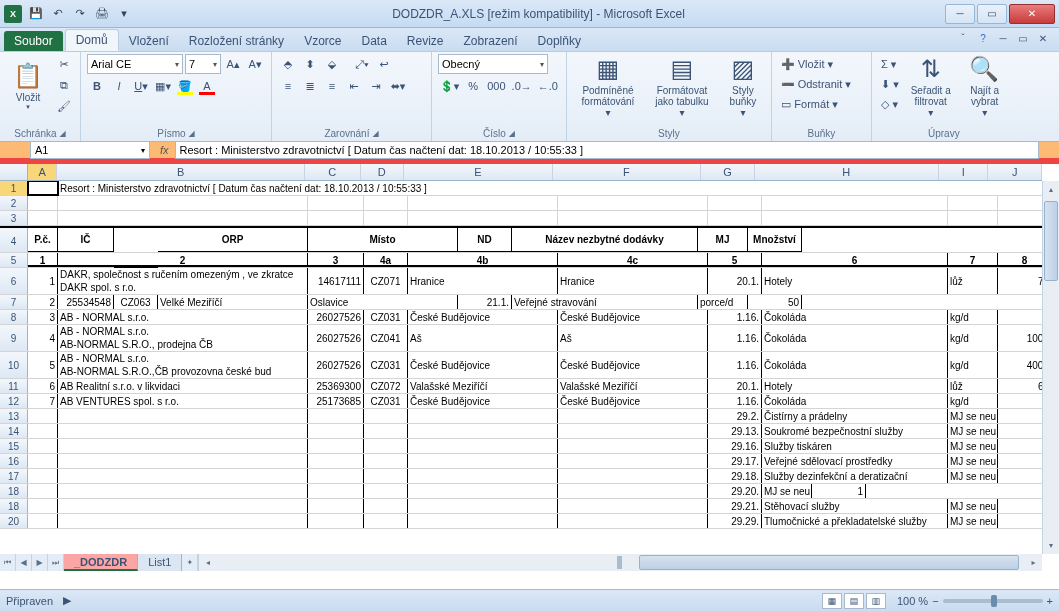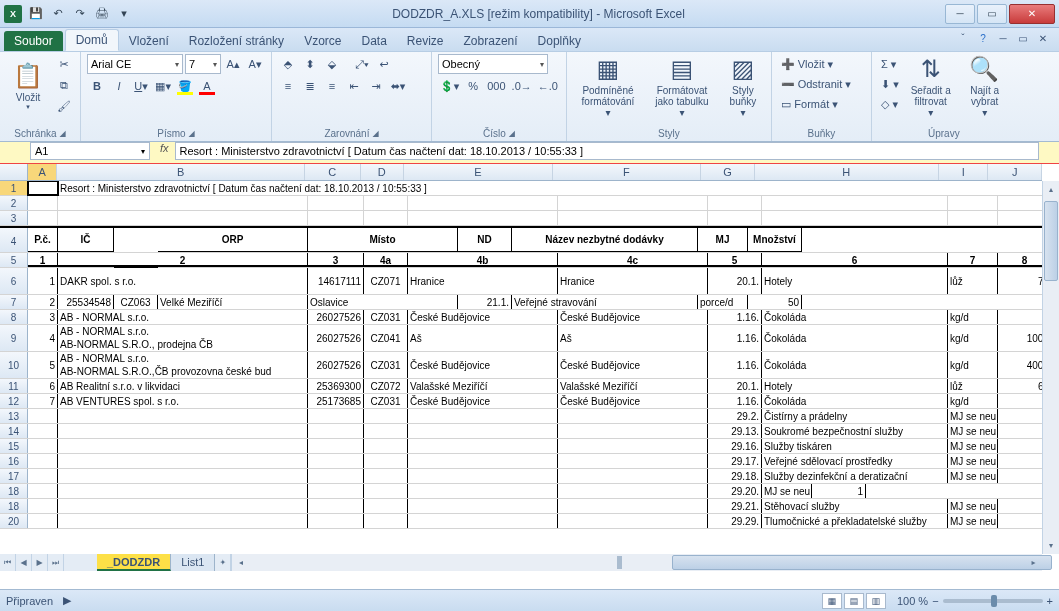--- a/index.html
+++ b/index.html
@@ -33,21 +33,21 @@
 .bigbtn .ico{font-size:24px;margin-bottom:2px;}
 .smallrow{display:flex;gap:2px;align-items:center}
 .smallbtn{min-width:20px;height:20px;display:flex;align-items:center;justify-content:center;font-size:11px;color:#3b5375;border-radius:2px;padding:0 2px;}
 .stack{display:flex;flex-direction:column;gap:1px;}
 .combo{height:20px;border:1px solid #a8b9cd;background:#fff;font-size:11px;padding:0 3px;display:flex;align-items:center;}
 .combo .arr{margin-left:auto;font-size:8px;color:#555;}
 .menubtn{height:20px;display:flex;align-items:center;font-size:11px;color:#3b5375;padding:0 3px;gap:3px;border-radius:2px;}
 .menubtn .mi{font-size:11px;}
 
 
-.fxbar{height:22px;border-bottom:1px solid #ef4444;display:flex;background:#fef9c3;}
+.fxbar{height:22px;border-bottom:6px solid #ef4444;display:flex;align-items:center;background:#fdba74;}
 .namebox{width:120px;border:1px solid #a8b9cd;background:#fff;height:18px;margin:0 4px 0 30px;font-size:11px;padding:0 4px;display:flex;align-items:center;}
 .namebox .arr{margin-left:auto;font-size:8px;}
 .fxlabel{font-style:italic;font-size:11px;padding:0 6px;color:#555;}
 .fxinput{flex:1;height:18px;border:1px solid #a8b9cd;background:#fff;font-size:11px;padding:0 4px;display:flex;align-items:center;margin-right:20px;}
 
 
 .sheet-area{position:absolute;top:164px;left:0;right:0;bottom:40px;display:flex;flex-direction:column;}
 .grid-container{flex:1;overflow:hidden;position:relative;}
 .colheaders{display:flex;height:17px;background:linear-gradient(#f3f7fc,#dde8f4);border-bottom:1px solid #9db4cb;position:absolute;top:0;left:0;right:17px;}
 .corner{width:28px;border-right:1px solid #9db4cb;background:linear-gradient(#f3f7fc,#dde8f4);}
@@ -69,21 +69,21 @@
 .active-cell{outline:2px solid #000;outline-offset:-1px;background:#fff;}
 
 
 .vscroll{position:absolute;right:0;top:17px;bottom:17px;width:17px;background:#e9eef5;border-left:1px solid #c2d3e5;}
 .vscroll .thumb{position:absolute;left:1px;right:1px;top:20px;height:80px;background:linear-gradient(90deg,#d7e2ef,#bcd0e6);border:1px solid #98b2cd;border-radius:2px;}
 .vscroll .arr{position:absolute;left:0;right:0;height:17px;display:flex;align-items:center;justify-content:center;font-size:8px;color:#5a718c;}
 .hscroll-row{position:absolute;left:0;right:17px;bottom:0;height:17px;display:flex;background:#e9eef5;}
 .sheet-tabs{display:flex;align-items:center;background:#e4ecf5;}
 .stbtn{width:16px;height:17px;display:flex;align-items:center;justify-content:center;font-size:8px;color:#5a718c;border-right:1px solid #c2d3e5;}
 .stab{padding:0 10px;font-size:11px;height:17px;line-height:17px;border-right:1px solid #9db4cb;background:#fff;color:#3b5375;}
-.stab.active{background:#fde047;font-weight:bold;border-bottom:2px solid #207245;margin-left:33px;}
+.stab.active{background:#fca5a5;font-weight:bold;border-bottom:2px solid #207245;}
 .stab.inact{background:#dbe6f2;}
 .hscroll{flex:1;position:relative;border-left:1px solid #c2d3e5;}
 .hscroll .thumb{position:absolute;top:1px;bottom:1px;left:20px;width:300px;background:linear-gradient(#d7e2ef,#bcd0e6);border:1px solid #98b2cd;border-radius:2px;}
 .hscroll .arr{position:absolute;top:0;bottom:0;width:17px;display:flex;align-items:center;justify-content:center;font-size:8px;color:#5a718c;}
 .hscroll .split{position:absolute;right:420px; top:2px;bottom:2px;width:5px;background:#aabccf;}
 
 
 .statusbar{position:absolute;left:0;right:0;bottom:0;height:22px;background:linear-gradient(#dbe8f7,#c9dcf0);border-top:1px solid #a3bad2;display:flex;align-items:center;font-size:11px;color:#3b5375;padding:0 6px;}
 .statusbar .spacer{flex:1;}
 .viewbtn{width:20px;height:16px;border:1px solid #a8b9cd;background:#fff;margin:0 1px;display:flex;align-items:center;justify-content:center;font-size:9px;}
@@ -352,20 +352,21 @@
           <div class="cell hdr2" style="width: 150px;">4c</div>
           <div class="cell hdr2" style="width: 54px;">5</div>
           <div class="cell hdr2" style="width: 186px;">6</div>
           <div class="cell hdr2" style="width: 50px;">7</div>
           <div class="cell hdr2" style="width: 54px;">8</div>
         </div>
         <div class="row tall">
           <div class="rh">6</div>
           <div class="cell bcell num" style="width: 30px;">1</div>
           <div class="cell bcell" style="width: 250px;">
+            <div>DAKR, společnost s ručením omezeným , ve zkratce</div>
             <div>DAKR spol. s  r.o.</div>
           </div>
           <div class="cell bcell num" style="width: 56px;">14617111</div>
           <div class="cell bcell ctr" style="width: 44px;">CZ071</div>
           <div class="cell bcell" style="width: 150px;">Hranice</div>
           <div class="cell bcell" style="width: 150px;">Hranice</div>
           <div class="cell bcell num" style="width: 54px;">20.1.</div>
           <div class="cell bcell" style="width: 186px;">Hotely</div>
           <div class="cell bcell" style="width: 50px;">lůž</div>
           <div class="cell bcell num" style="width: 54px;">70</div>

